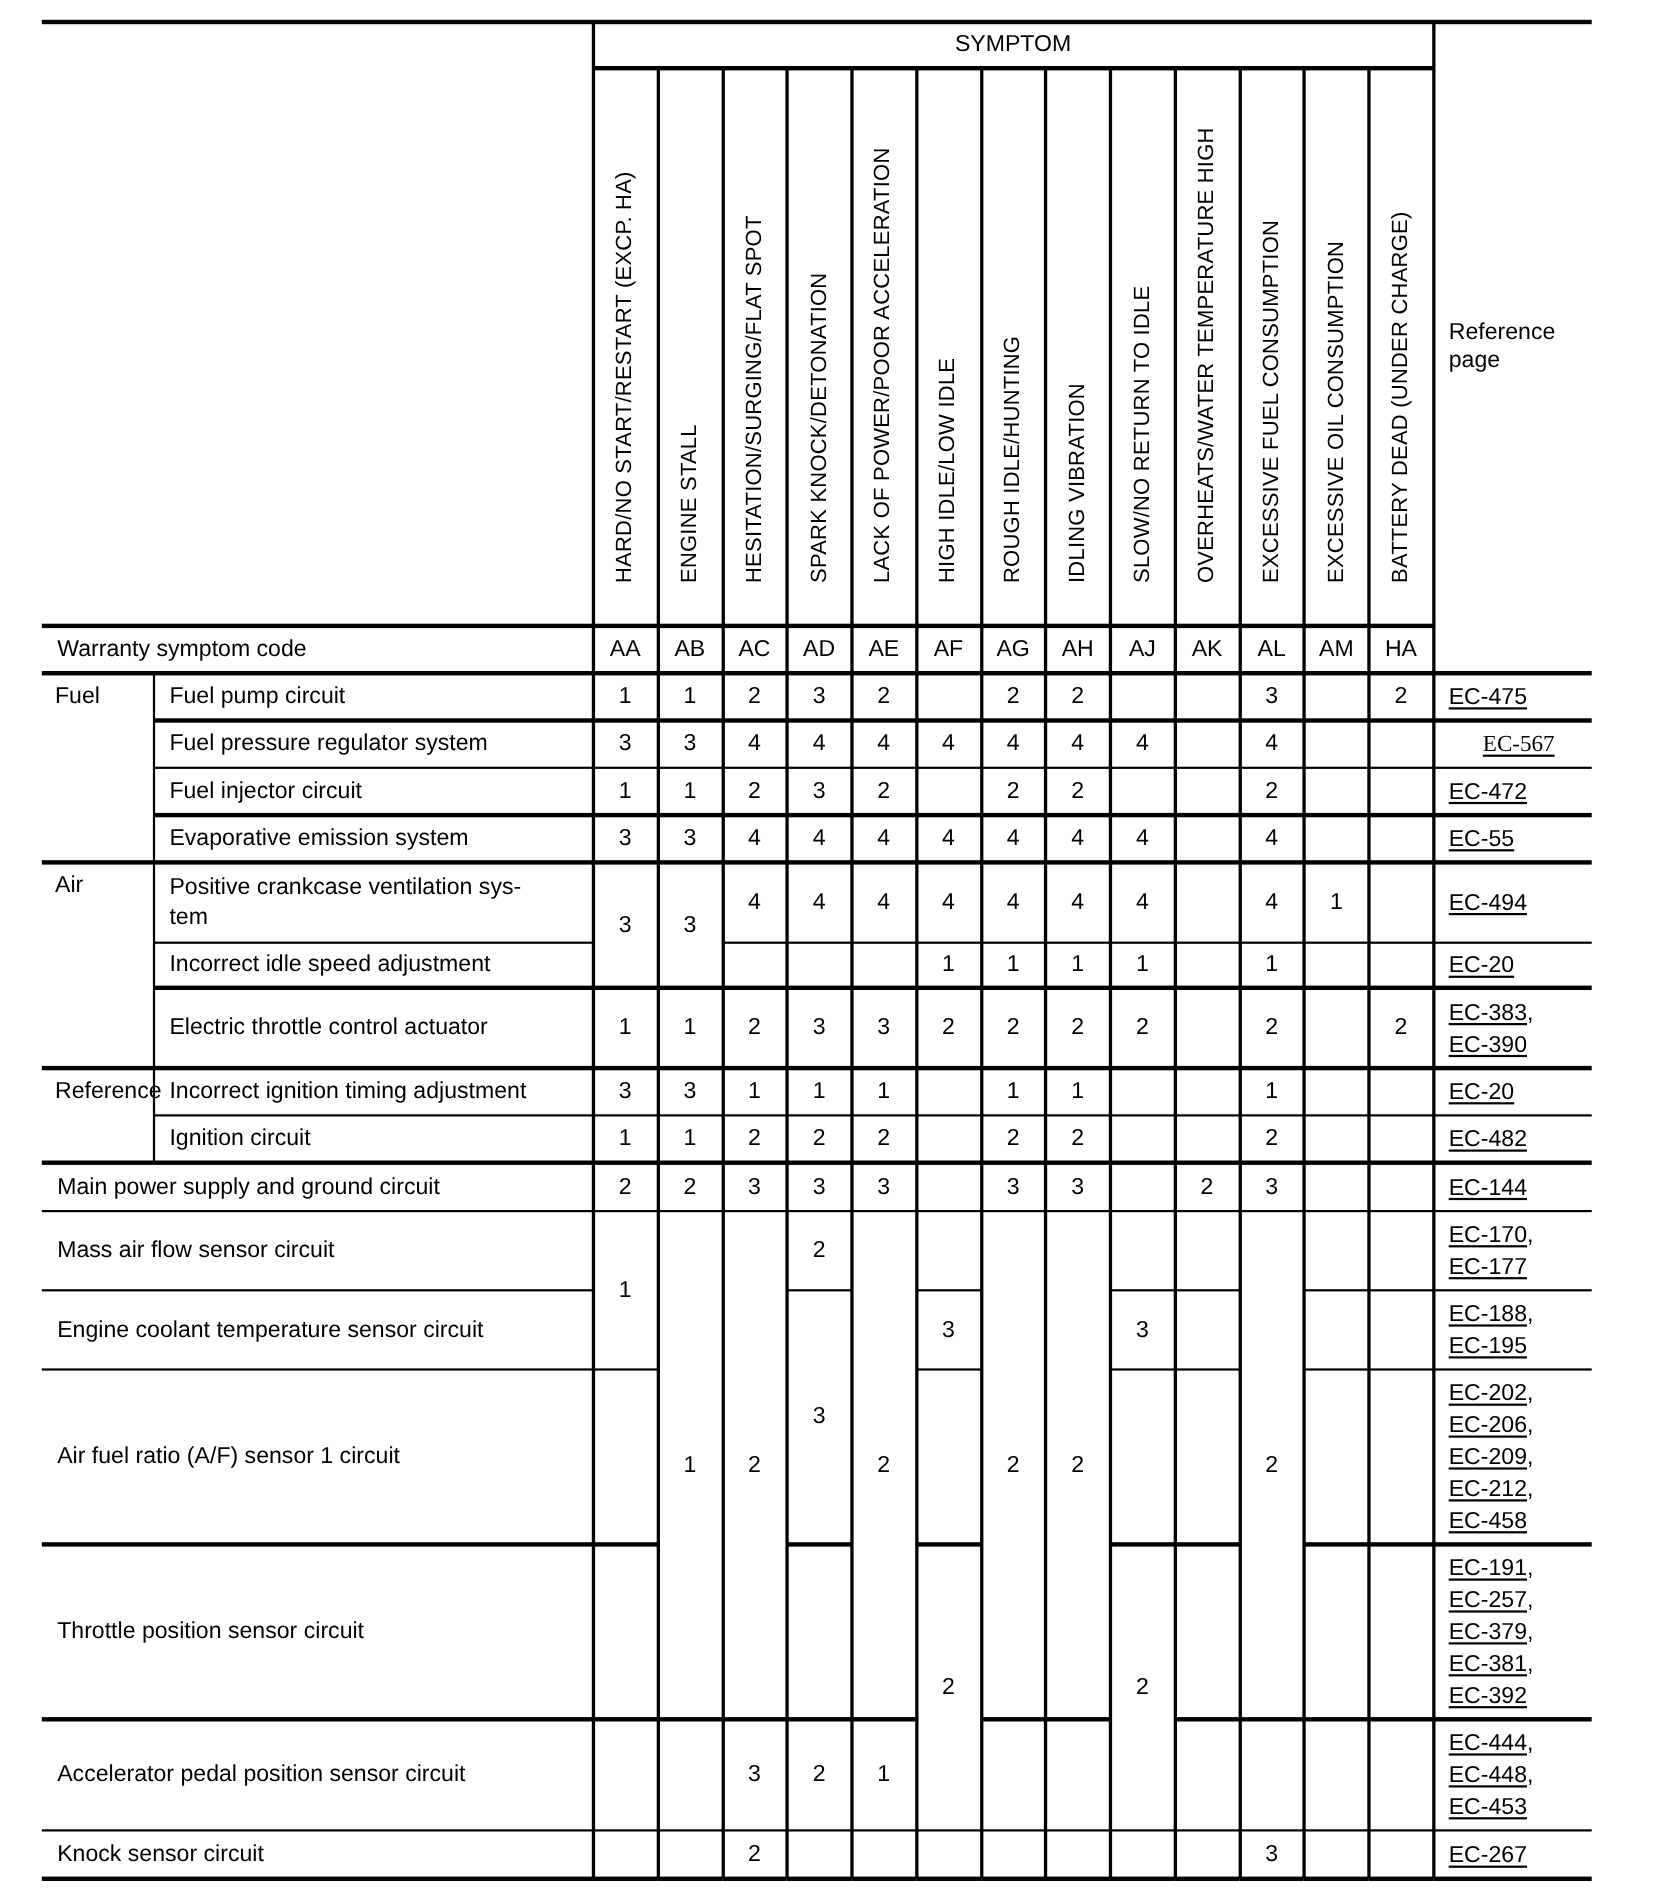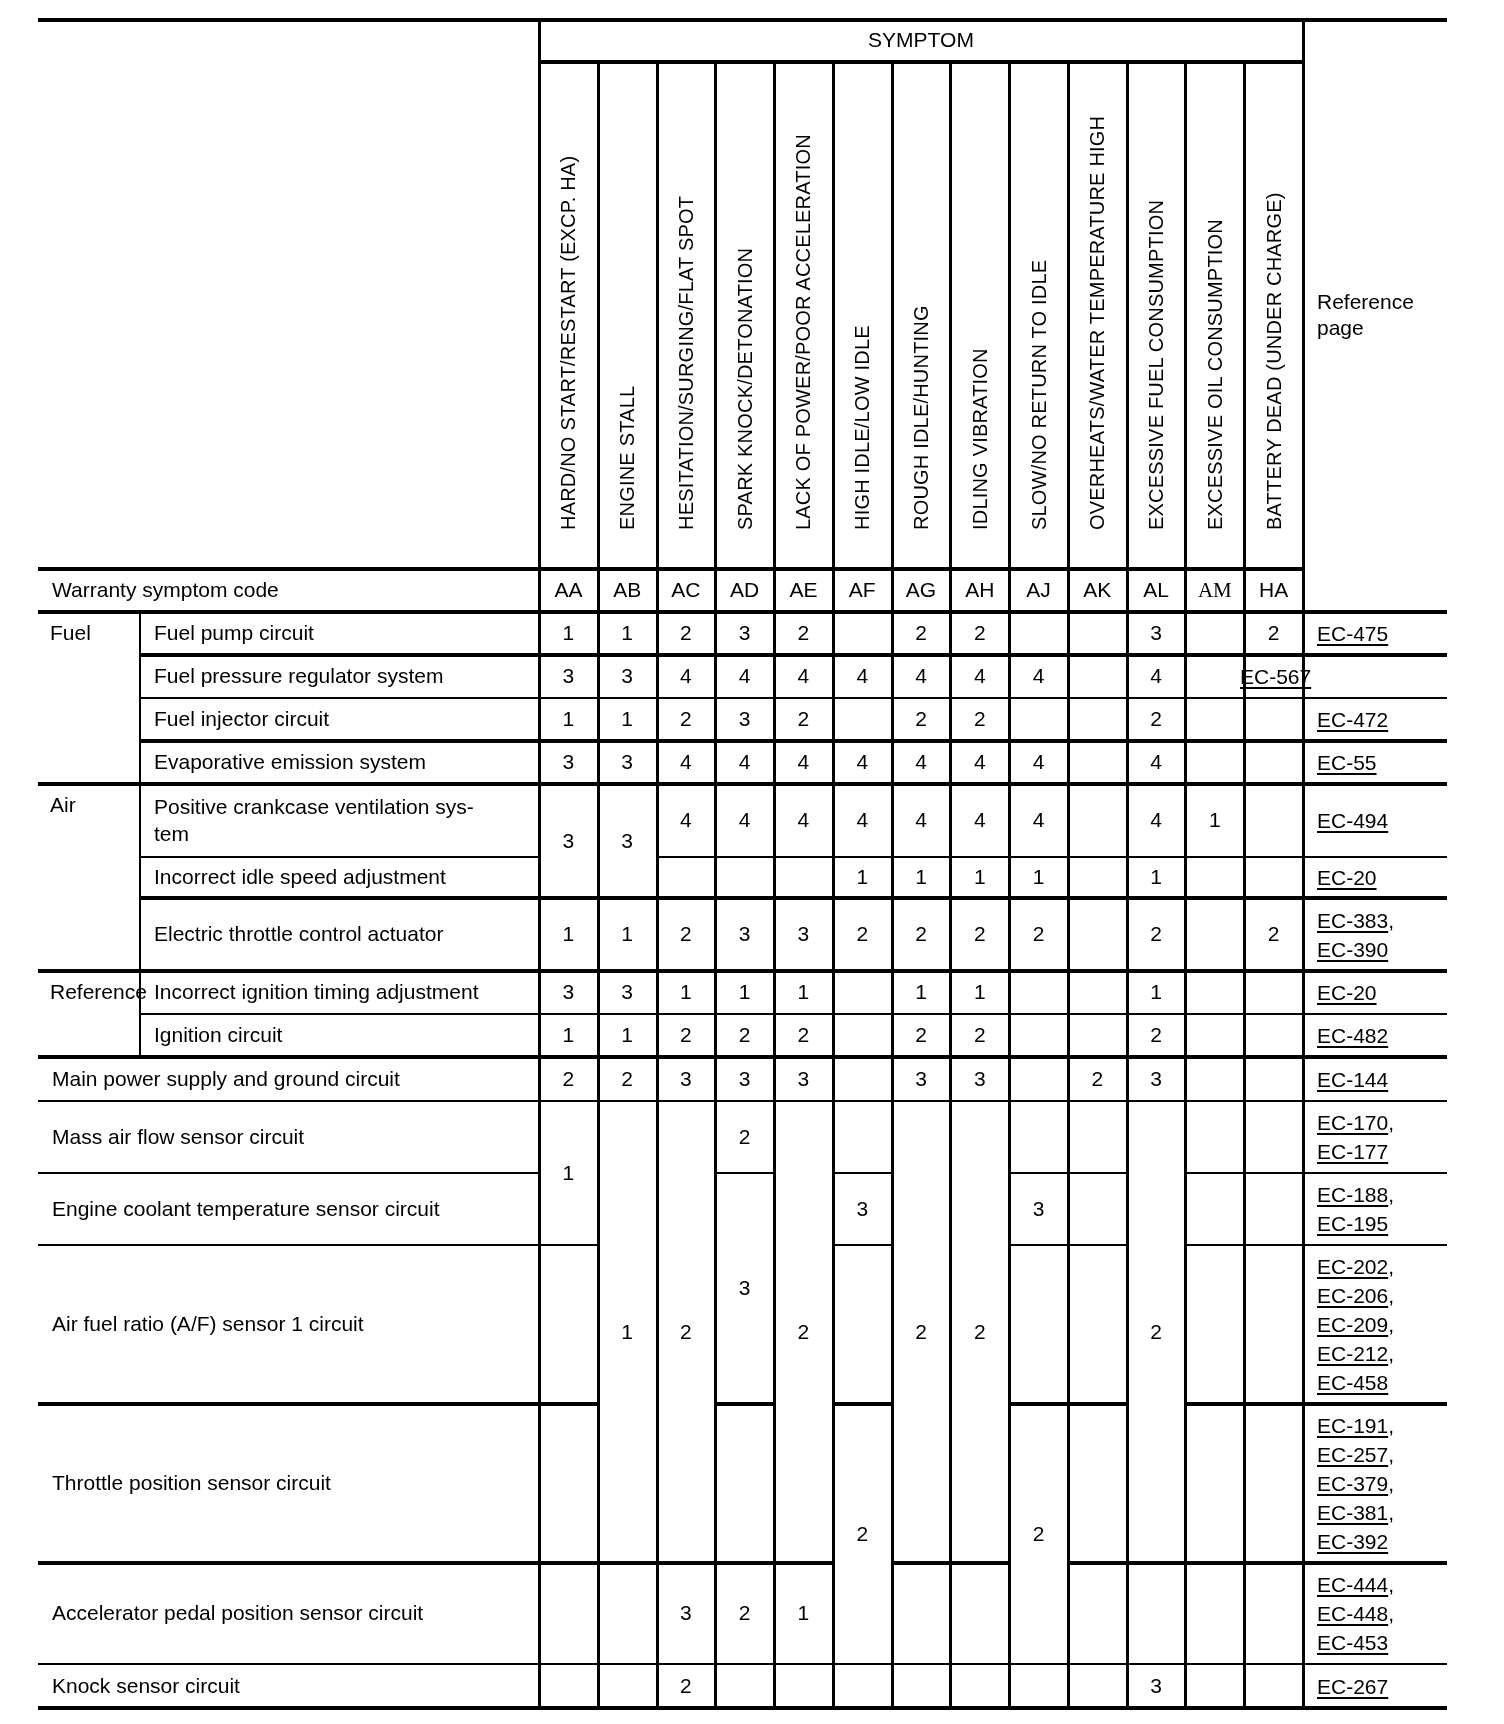--- a/index.html
+++ b/index.html
@@ -69,34 +69,34 @@
       <span class="vtext" style="transform: rotate(-90deg) translateY(-50%);">OVERHEATS/WATER TEMPERATURE HIGH</span>
     </div>
     <div class="cell" style="left: 1067.93px; top: 569px; width: 58.77px; height: 43px;">AK</div>
     <div class="cell" style="left: 1126.7px; top: 62px; width: 58.77px; height: 507px;">
       <span class="vtext" style="transform: rotate(-90deg) translateY(-50%);">EXCESSIVE FUEL CONSUMPTION</span>
     </div>
     <div class="cell" style="left: 1126.7px; top: 569px; width: 58.77px; height: 43px;">AL</div>
     <div class="cell" style="left: 1185.47px; top: 62px; width: 58.77px; height: 507px;">
       <span class="vtext" style="transform: rotate(-90deg) translateY(-50%);">EXCESSIVE OIL CONSUMPTION</span>
     </div>
-    <div class="cell" style="left: 1185.47px; top: 569px; width: 58.77px; height: 43px; font-family: Liberation Serif, serif;">AM</div>
+    <div class="cell" style="left: 1185.47px; top: 569px; width: 58.77px; height: 43px;">AM</div>
     <div class="cell" style="left: 1244.24px; top: 62px; width: 58.77px; height: 507px;">
       <span class="vtext" style="transform: rotate(-90deg) translateY(-50%);">BATTERY DEAD (UNDER CHARGE)</span>
     </div>
     <div class="cell" style="left: 1244.24px; top: 569px; width: 58.77px; height: 43px;">HA</div>
     <div class="cell left top" style="padding-left: 12px; left: 38px; top: 784px; width: 102px; height: 187px;">Air</div>
     <div class="cell left top" style="padding-left: 12px; left: 38px; top: 612px; width: 102px; height: 172px;">Fuel</div>
     <div class="cell left top" style="padding-left: 12px; left: 38px; top: 971px; width: 102px; height: 86px;">Reference</div>
     <div class="cell left" style="left: 140px; top: 612px; width: 399px; height: 43px;">Fuel pump circuit</div>
     <div class="cell ref" style="left: 1303px; top: 612px; width: 144px; height: 43px;">
       <span class="refline"><a>EC-475</a></span>
     </div>
     <div class="cell left" style="left: 140px; top: 655px; width: 399px; height: 43px;">Fuel pressure regulator system</div>
-    <div class="cell ref" style="left: 1226px; top: 655px; width: 144px; height: 43px;">
+    <div class="cell ref" style="left: 1334px; top: 655px; width: 144px; height: 43px; font-family: Liberation Serif, serif;">
       <span class="refline"><a>EC-567</a></span>
     </div>
     <div class="cell left" style="left: 140px; top: 698px; width: 399px; height: 43px;">Fuel injector circuit</div>
     <div class="cell ref" style="left: 1303px; top: 698px; width: 144px; height: 43px;">
       <span class="refline"><a>EC-472</a></span>
     </div>
     <div class="cell left" style="left: 140px; top: 741px; width: 399px; height: 43px;">Evaporative emission system</div>
     <div class="cell ref" style="left: 1303px; top: 741px; width: 144px; height: 43px;">
       <span class="refline"><a>EC-55</a></span>
     </div>

